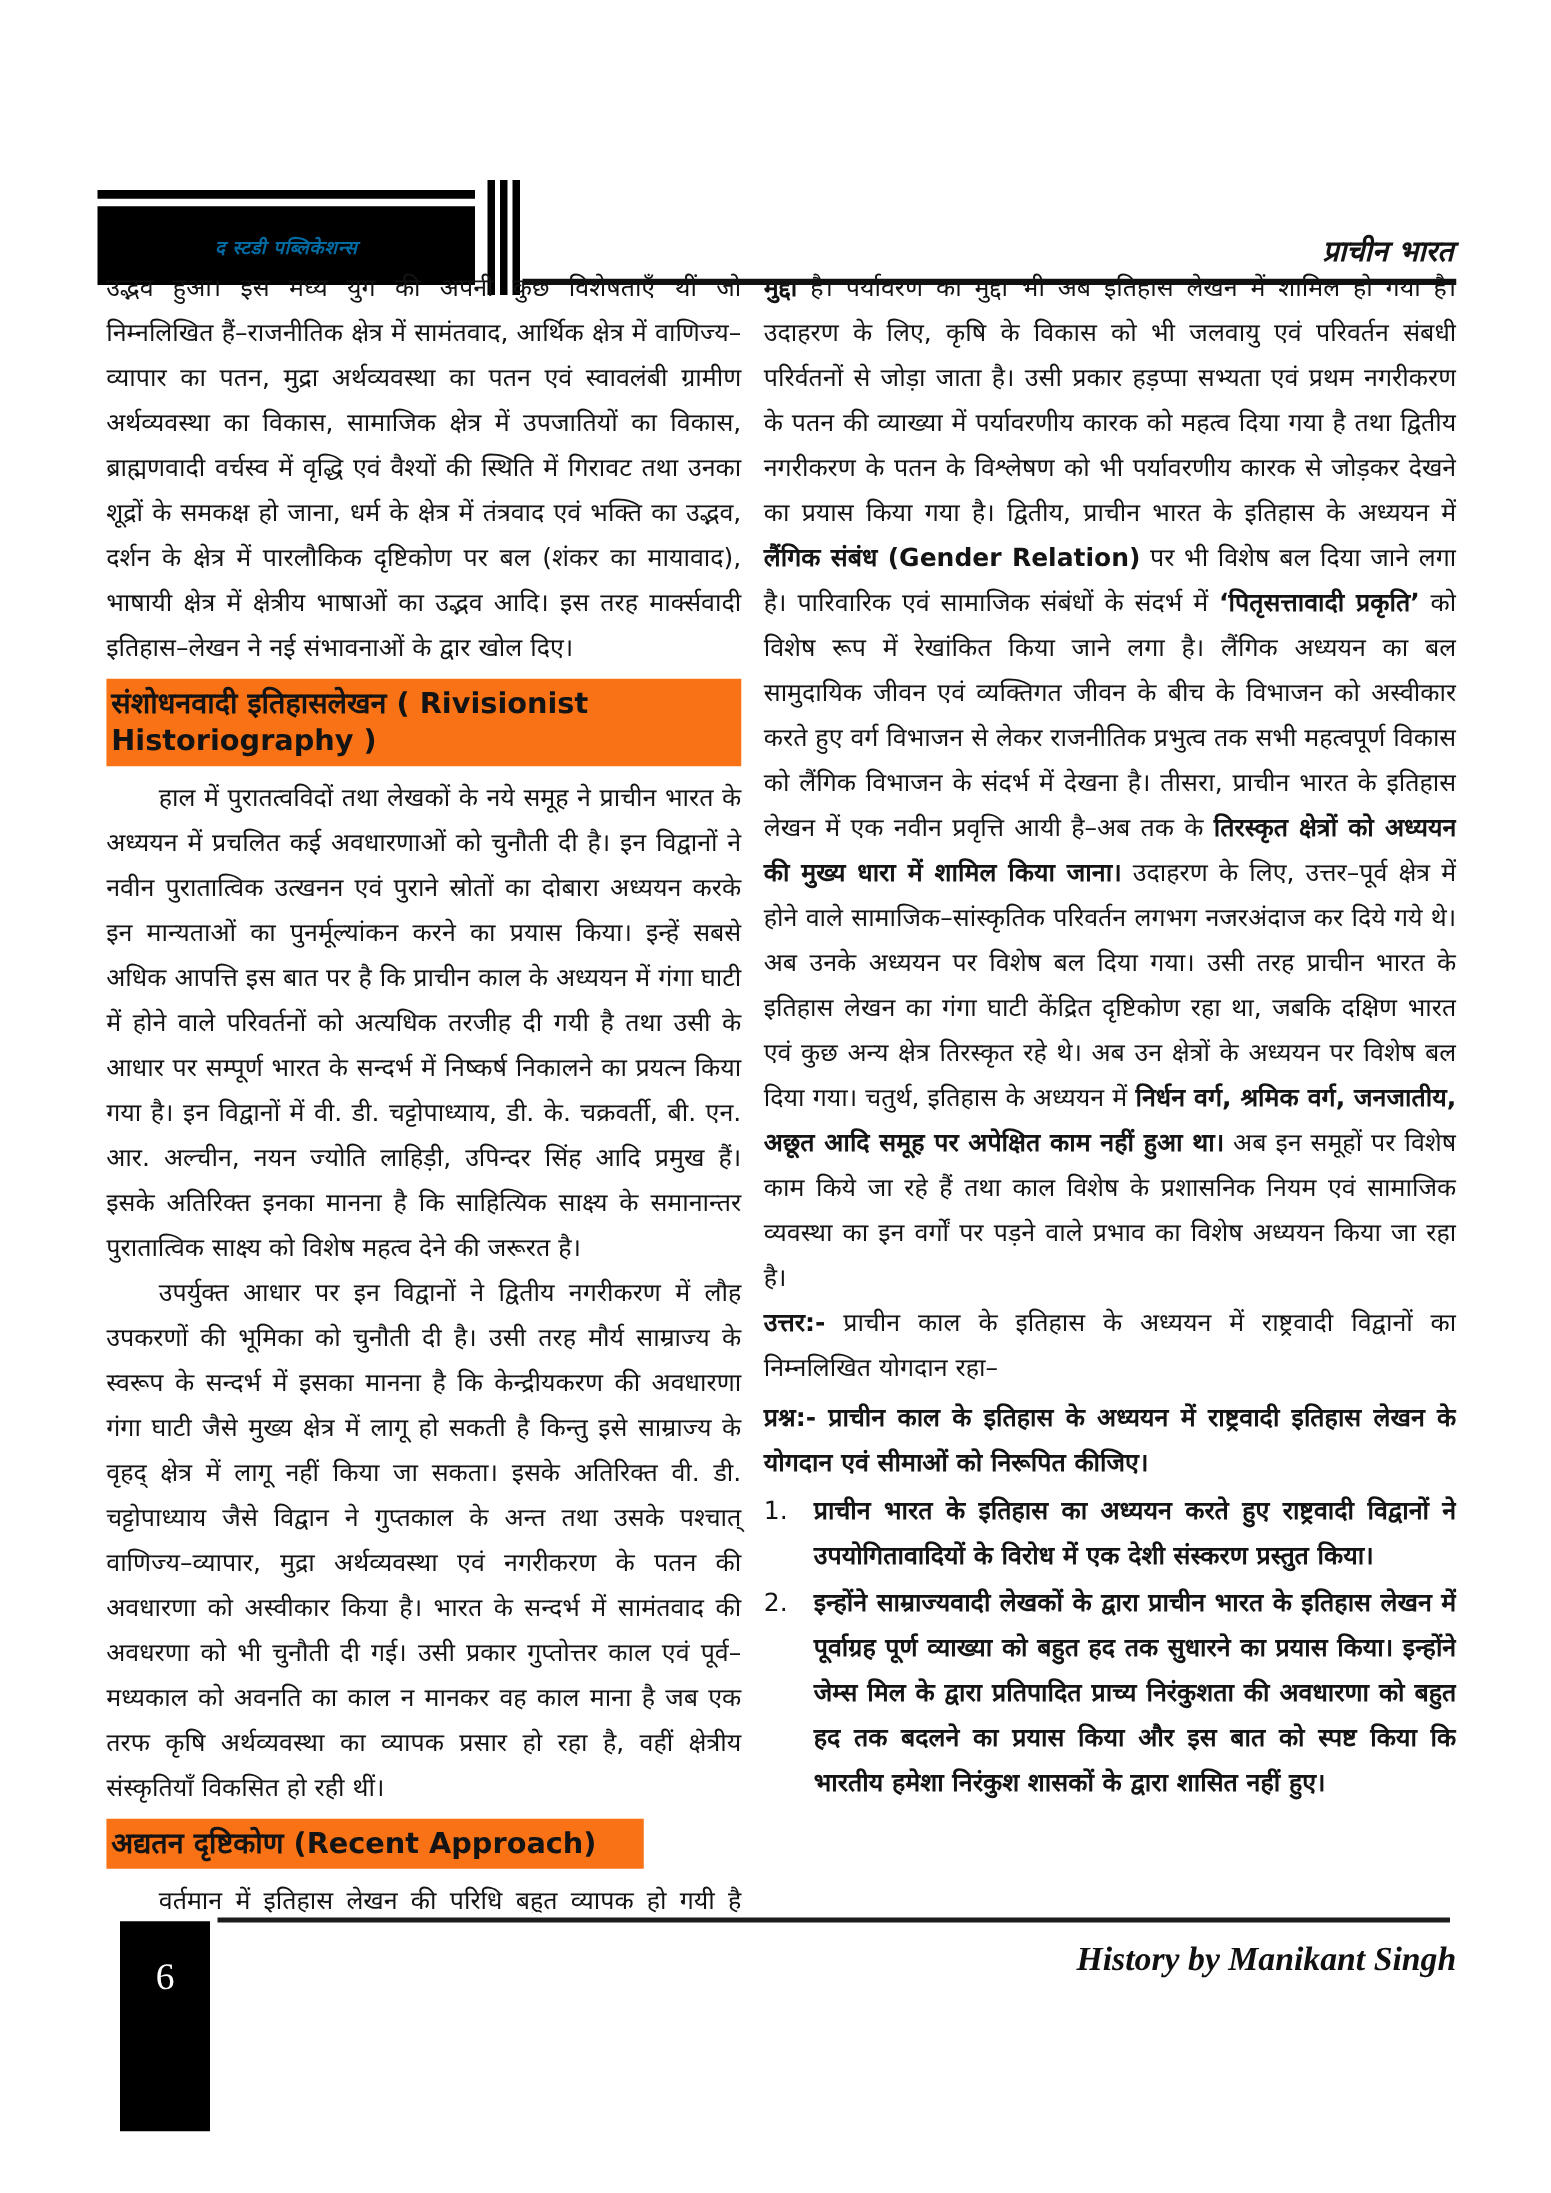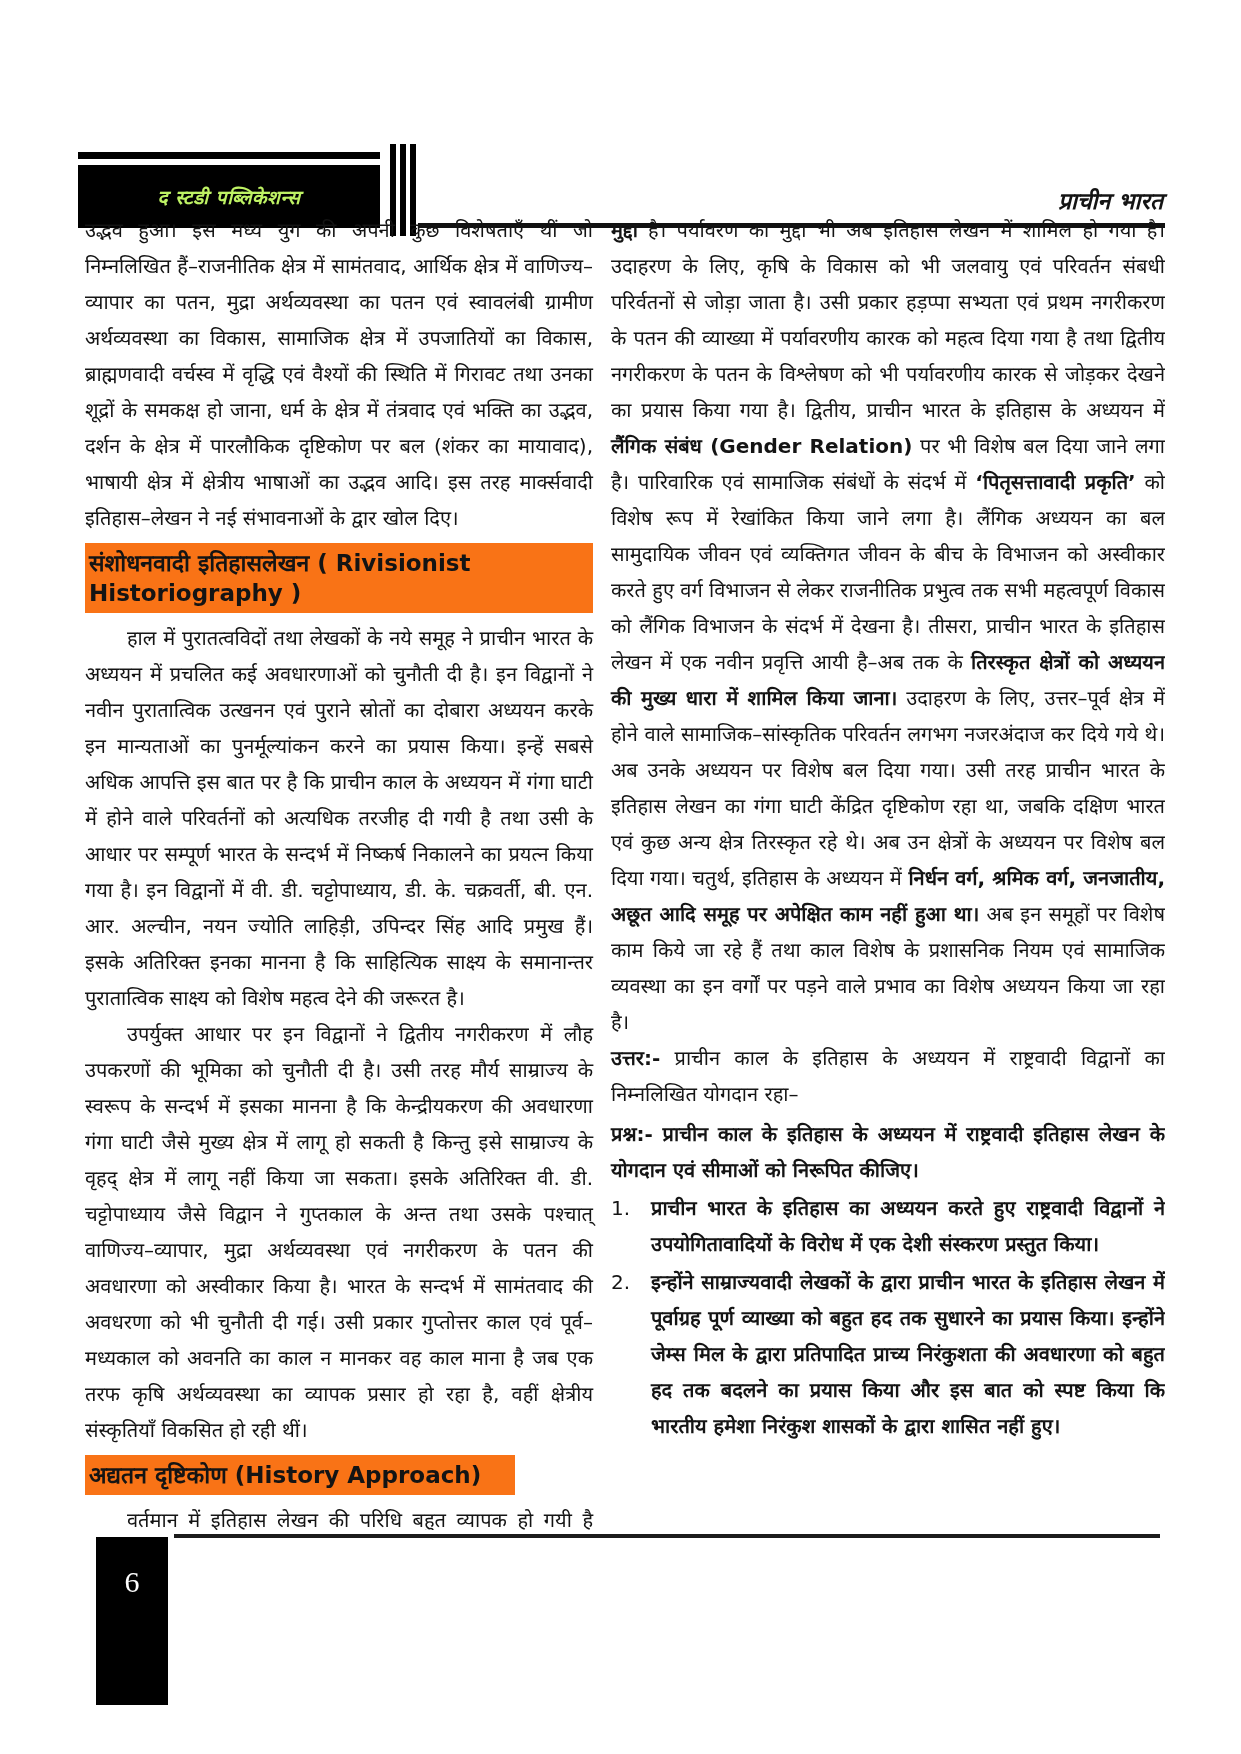--- a/index.html
+++ b/index.html
@@ -25,27 +25,27 @@
     position: absolute;
     left: 0; top: 4px;
     width: 302px; height: 7px;
     background: #000;
   }
   .pub-box {
     position: absolute;
     left: 0; top: 17px;
     width: 302px; height: 63px;
     background: #000;
-    color: #bef264;
+    color: #0369a1;
     display: flex;
     align-items: center;
     justify-content: center;
     font-weight: bold;
     font-style: italic;
-    font-size: 19px;
+    font-size: 15px;
     letter-spacing: 0.5px;
   }
   .stripes {
     position: absolute;
     left: 312px; top: -4px;
     height: 92px;
     display: flex;
     gap: 4px;
   }
   .stripes i { display: block; width: 6px; height: 100%; background: #000; }
@@ -151,21 +151,21 @@
     <div class="subject">प्राचीन भारत</div>
   </div>
 
   <div class="columns">
 
     <div class="col col-left">
       <p class="para">उद्भव हुआ। इस मध्य युग की अपनी कुछ विशेषताएँ थीं जो निम्नलिखित हैं–राजनीतिक क्षेत्र में सामंतवाद, आर्थिक क्षेत्र में वाणिज्य–व्यापार का पतन, मुद्रा अर्थव्यवस्था का पतन एवं स्वावलंबी ग्रामीण अर्थव्यवस्था का विकास, सामाजिक क्षेत्र में उपजातियों का विकास, ब्राह्मणवादी वर्चस्व में वृद्धि एवं वैश्यों की स्थिति में गिरावट तथा उनका शूद्रों के समकक्ष हो जाना, धर्म के क्षेत्र में तंत्रवाद एवं भक्ति का उद्भव, दर्शन के क्षेत्र में पारलौकिक दृष्टिकोण पर बल (शंकर का मायावाद), भाषायी क्षेत्र में क्षेत्रीय भाषाओं का उद्भव आदि। इस तरह मार्क्सवादी इतिहास–लेखन ने नई संभावनाओं के द्वार खोल दिए।</p>
       <h2 class="sec-heading">संशोधनवादी इतिहासलेखन ( Rivisionist Historiography )</h2>
       <p class="para indent">हाल में पुरातत्वविदों तथा लेखकों के नये समूह ने प्राचीन भारत के अध्ययन में प्रचलित कई अवधारणाओं को चुनौती दी है। इन विद्वानों ने नवीन पुरातात्विक उत्खनन एवं पुराने स्रोतों का दोबारा अध्ययन करके इन मान्यताओं का पुनर्मूल्यांकन करने का प्रयास किया। इन्हें सबसे अधिक आपत्ति इस बात पर है कि प्राचीन काल के अध्ययन में गंगा घाटी में होने वाले परिवर्तनों को अत्यधिक तरजीह दी गयी है तथा उसी के आधार पर सम्पूर्ण भारत के सन्दर्भ में निष्कर्ष निकालने का प्रयत्न किया गया है। इन विद्वानों में वी. डी. चट्टोपाध्याय, डी. के. चक्रवर्ती, बी. एन. आर. अल्चीन, नयन ज्योति लाहिड़ी, उपिन्दर सिंह आदि प्रमुख हैं। इसके अतिरिक्त इनका मानना है कि साहित्यिक साक्ष्य के समानान्तर पुरातात्विक साक्ष्य को विशेष महत्व देने की जरूरत है।</p>
       <p class="para indent">उपर्युक्त आधार पर इन विद्वानों ने द्वितीय नगरीकरण में लौह उपकरणों की भूमिका को चुनौती दी है। उसी तरह मौर्य साम्राज्य के स्वरूप के सन्दर्भ में इसका मानना है कि केन्द्रीयकरण की अवधारणा गंगा घाटी जैसे मुख्य क्षेत्र में लागू हो सकती है किन्तु इसे साम्राज्य के वृहद् क्षेत्र में लागू नहीं किया जा सकता। इसके अतिरिक्त वी. डी. चट्टोपाध्याय जैसे विद्वान ने गुप्तकाल के अन्त तथा उसके पश्चात् वाणिज्य–व्यापार, मुद्रा अर्थव्यवस्था एवं नगरीकरण के पतन की अवधारणा को अस्वीकार किया है। भारत के सन्दर्भ में सामंतवाद की अवधरणा को भी चुनौती दी गई। उसी प्रकार गुप्तोत्तर काल एवं पूर्व–मध्यकाल को अवनति का काल न मानकर वह काल माना है जब एक तरफ कृषि अर्थव्यवस्था का व्यापक प्रसार हो रहा है, वहीं क्षेत्रीय संस्कृतियाँ विकसित हो रही थीं।</p>
-      <h2 class="sec-heading fit">अद्यतन दृष्टिकोण (History Approach)</h2>
+      <h2 class="sec-heading fit">अद्यतन दृष्टिकोण (Recent Approach)</h2>
       <p class="para indent"><span>वर्तमान में इतिहास लेखन की परिधि बहुत व्यापक हो गयी है क्योंकि प्राचीन भारत के इतिहास के विश्लेषण में नये मुद्दे एवं आयाम जुड़ गये हैं। ये इस प्रकार हैं – प्रथम, एक प्रमुख मुद्दा </span></p>
     </div>
 
     <div class="col col-right">
       <p class="para"><span class="b">मुद्दा</span><span> है। पर्यावरण का मुद्दा भी अब इतिहास लेखन में शामिल हो गया है। उदाहरण के लिए, कृषि के विकास को भी जलवायु एवं परिवर्तन संबधी परिर्वतनों से जोड़ा जाता है। उसी प्रकार हड़प्पा सभ्यता एवं प्रथम नगरीकरण के पतन की व्याख्या में पर्यावरणीय कारक को महत्व दिया गया है तथा द्वितीय नगरीकरण के पतन के विश्लेषण को भी पर्यावरणीय कारक से जोड़कर देखने का प्रयास किया गया है। द्वितीय, प्राचीन भारत के इतिहास के अध्ययन में </span><span class="b">लैंगिक संबंध (Gender Relation)</span><span> पर भी विशेष बल दिया जाने लगा है। पारिवारिक एवं सामाजिक संबंधों के संदर्भ में </span><span class="b">‘पितृसत्तावादी प्रकृति’</span><span> को विशेष रूप में रेखांकित किया जाने लगा है। लैंगिक अध्ययन का बल सामुदायिक जीवन एवं व्यक्तिगत जीवन के बीच के विभाजन को अस्वीकार करते हुए वर्ग विभाजन से लेकर राजनीतिक प्रभुत्व तक सभी महत्वपूर्ण विकास को लैंगिक विभाजन के संदर्भ में देखना है। तीसरा, प्राचीन भारत के इतिहास लेखन में एक नवीन प्रवृत्ति आयी है–अब तक के </span><span class="b">तिरस्कृत क्षेत्रों को अध्ययन की मुख्य धारा में शामिल किया जाना।</span><span> उदाहरण के लिए, उत्तर–पूर्व क्षेत्र में होने वाले सामाजिक–सांस्कृतिक परिवर्तन लगभग नजरअंदाज कर दिये गये थे। अब उनके अध्ययन पर विशेष बल दिया गया। उसी तरह प्राचीन भारत के इतिहास लेखन का गंगा घाटी केंद्रित दृष्टिकोण रहा था, जबकि दक्षिण भारत एवं कुछ अन्य क्षेत्र तिरस्कृत रहे थे। अब उन क्षेत्रों के अध्ययन पर विशेष बल दिया गया। चतुर्थ, इतिहास के अध्ययन में </span><span class="b">निर्धन वर्ग, श्रमिक वर्ग, जनजातीय, अछूत आदि समूह पर अपेक्षित काम नहीं हुआ था।</span><span> अब इन समूहों पर विशेष काम किये जा रहे हैं तथा काल विशेष के प्रशासनिक नियम एवं सामाजिक व्यवस्था का इन वर्गों पर पड़ने वाले प्रभाव का विशेष अध्ययन किया जा रहा है।</span></p>
       <p class="para"><span class="b">उत्तर:-</span><span> प्राचीन काल के इतिहास के अध्ययन में राष्ट्रवादी विद्वानों का निम्नलिखित योगदान रहा–</span></p>
       <p class="para bold question">प्रश्न:- प्राचीन काल के इतिहास के अध्ययन में राष्ट्रवादी इतिहास लेखन के योगदान एवं सीमाओं को निरूपित कीजिए।</p>
       <div class="qa-list">
         <div class="li">
           <span class="num">1.</span>
@@ -177,14 +177,15 @@
         </div>
       </div>
     </div>
 
   </div>
 
   <div class="footer-rule"></div>
   <div class="page-bar">
     <span>6</span>
   </div>
+  <div class="credit">History by Manikant Singh</div>
 
 </div>
 
 </body></html>

